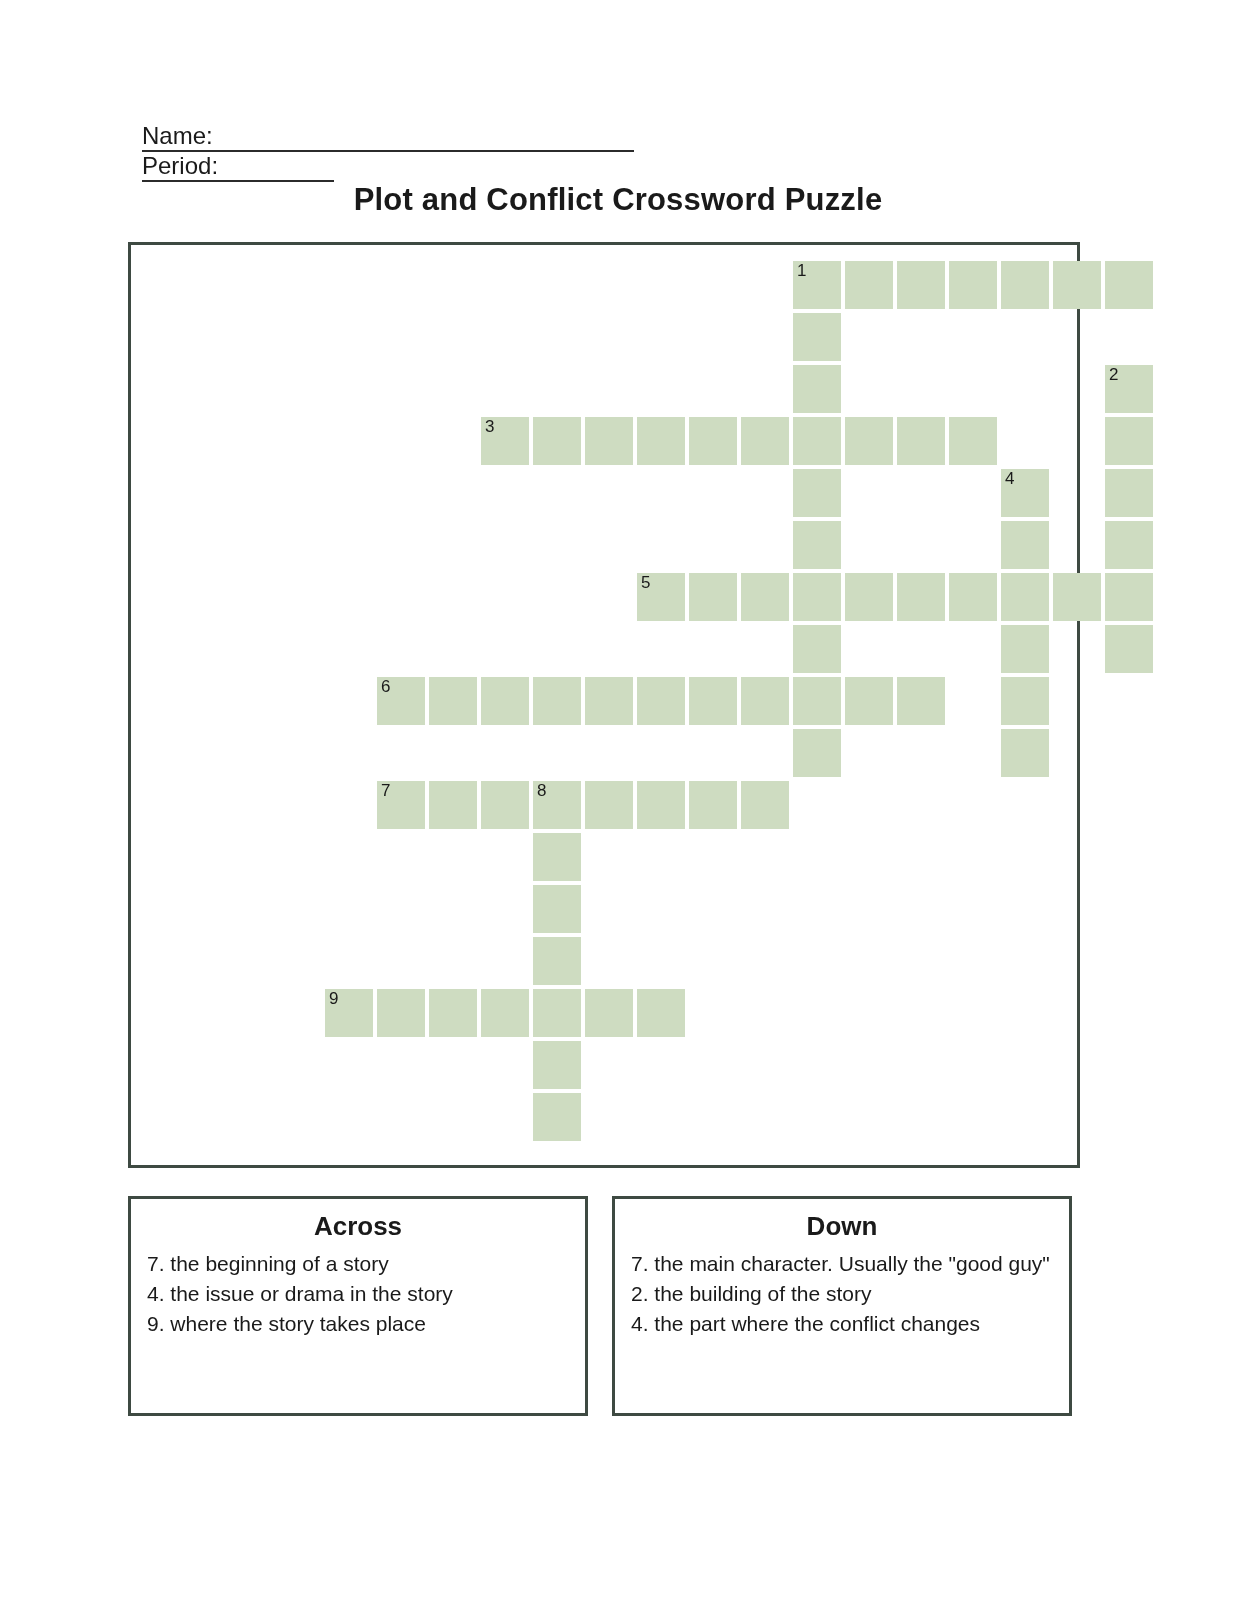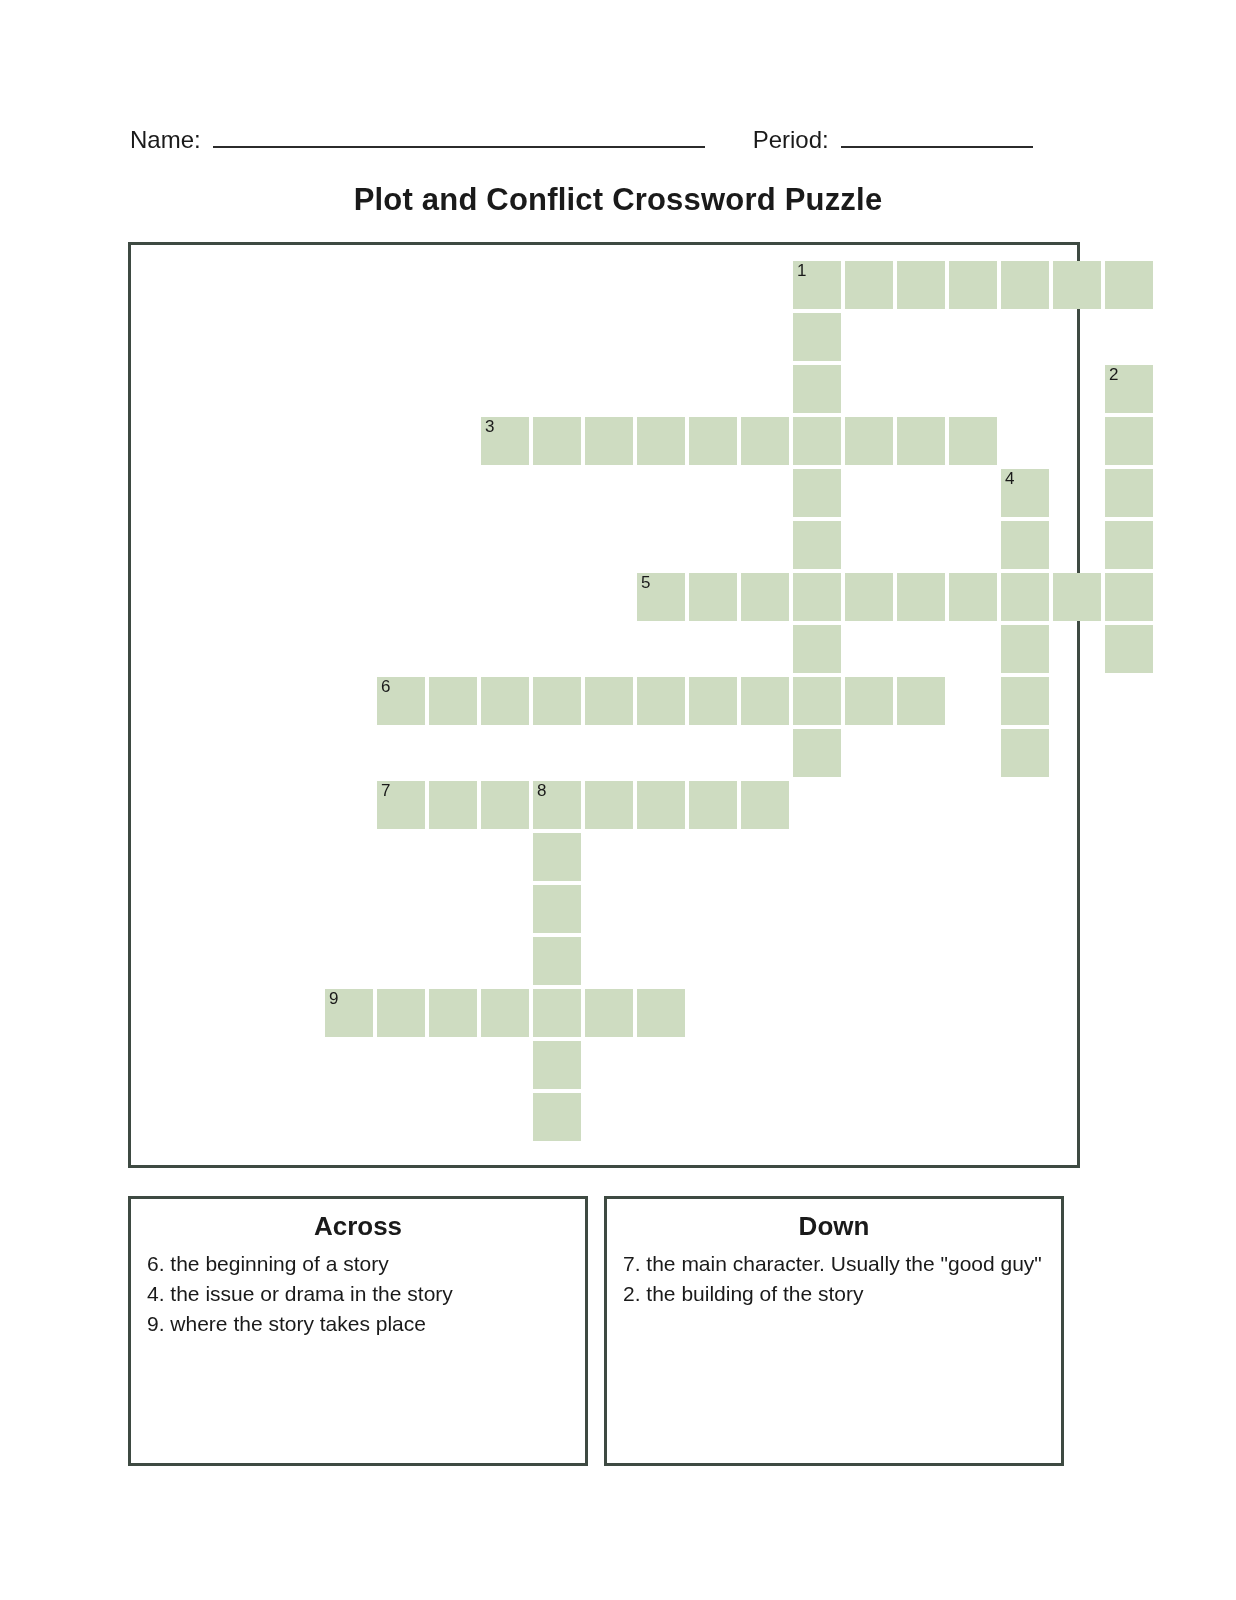--- a/index.html
+++ b/index.html
@@ -18,20 +18,21 @@
 
   
   .header-row {
     position: absolute;
     left: 130px;
     top: 122px;
     width: 976px;
     height: 40px;
     display: flex;
     align-items: baseline;
+    flex-direction: column;
   }
   .field-label {
     font-size: 24px;
     color: #1a1a1a;
     white-space: nowrap;
   }
   .rule {
     border-bottom: 2px solid #2b2b2b;
     height: 24px;
   }
@@ -83,23 +84,23 @@
     color: #1a1a1a;
     font-family: "Liberation Sans", sans-serif;
   }
 
   
   .clues {
     position: absolute;
     left: 128px;
     top: 1196px;
     width: 952px;
-    height: 270px;
+    height: 220px;
     display: flex;
-    gap: 16px;
+    gap: 24px;
   }
   .clue-box {
     border: 3px solid #3e4a42;
     box-sizing: border-box;
     padding: 10px 16px 12px 16px;
     background: #fff;
   }
   .clue-box.across { width: 460px; }
   .clue-box.down { width: 460px; }
   .clue-heading {
@@ -227,25 +228,26 @@
       <div class="cell" style="left: 506px; top: 744px; width: 48px; height: 48px; background: rgb(206, 220, 193);"></div>
       <div class="cell" style="left: 402px; top: 796px; width: 48px; height: 48px; background: rgb(206, 220, 193);"></div>
       <div class="cell" style="left: 402px; top: 848px; width: 48px; height: 48px; background: rgb(206, 220, 193);"></div>
     </div>
 </div>
 
 <div class="clues">
   <div class="clue-box across">
     <div class="clue-heading">Across</div>
     <ul class="clue-list" id="across-list">
-        <li>6. the beginning of a story</li>
+        <li>7. the beginning of a story</li>
         <li>4. the issue or drama in the story</li>
         <li>9. where the story takes place</li>
       </ul>
   </div>
   <div class="clue-box down">
     <div class="clue-heading">Down</div>
     <ul class="clue-list" id="down-list">
         <li>7. the main character. Usually the "good guy"</li>
         <li>2. the building of the story</li>
+        <li>4. the part where the conflict changes</li>
       </ul>
   </div>
 </div>
 
 </body></html>

